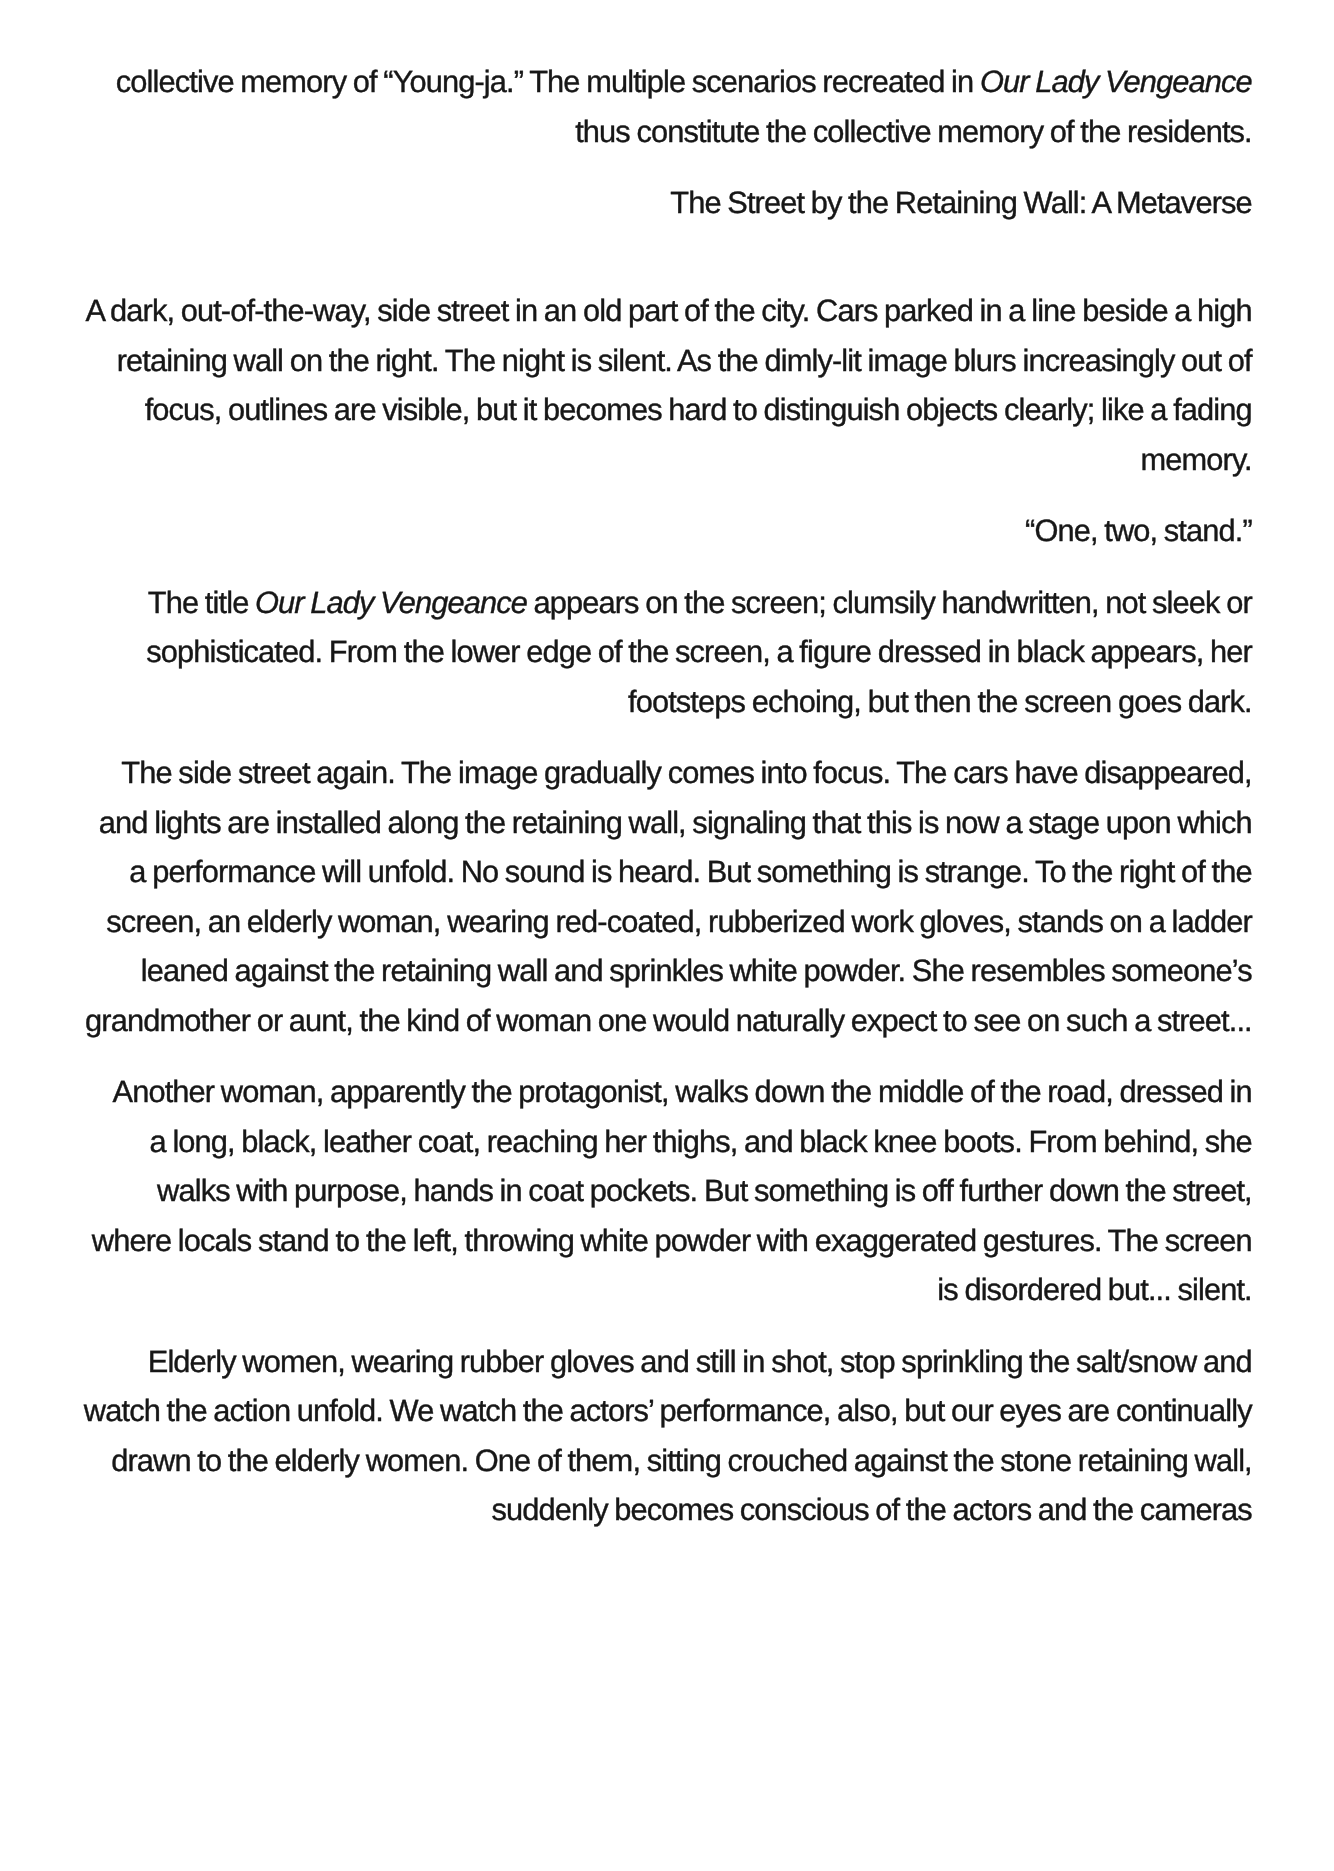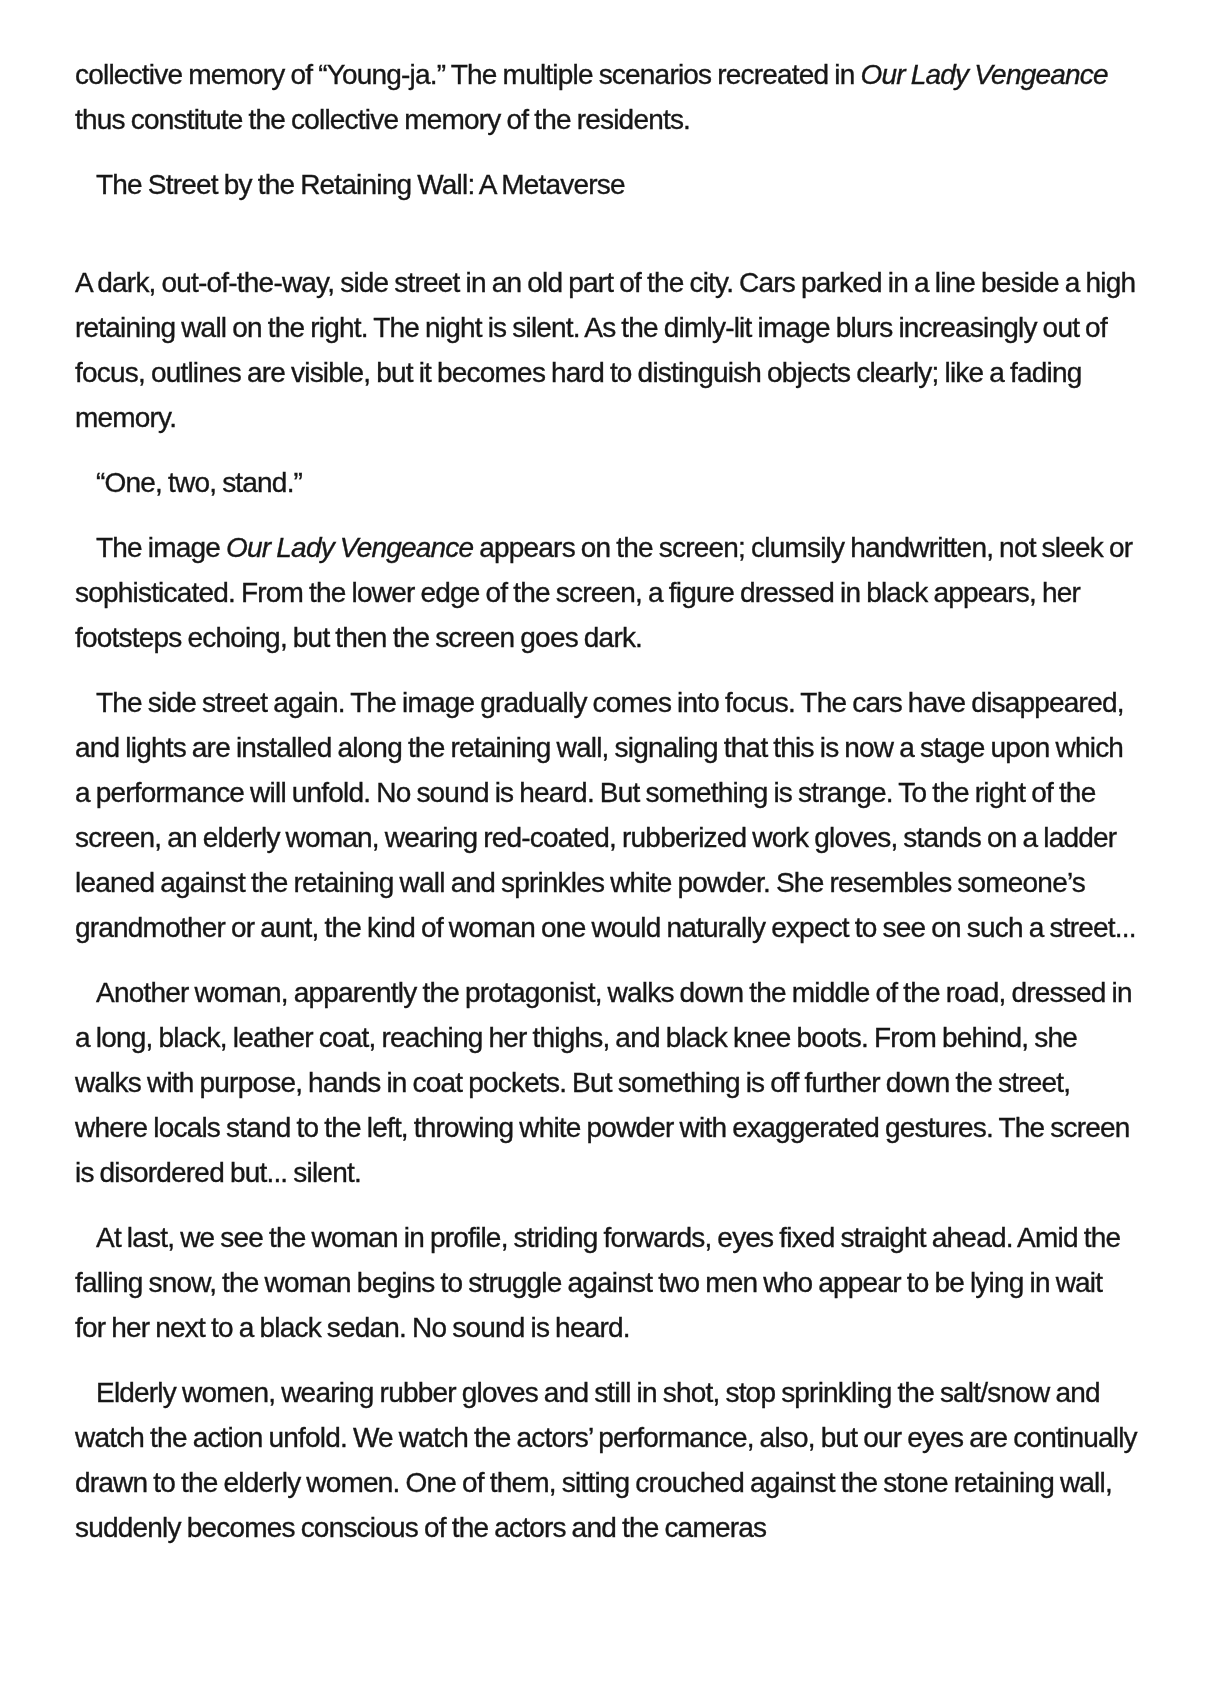--- a/index.html
+++ b/index.html
@@ -27,20 +27,21 @@
     color: #171717;
     font-size: 28px;
     line-height: 45px;
     letter-spacing: -0.8px;
     word-spacing: -1px;
     -webkit-text-stroke: 0.35px currentColor;
   }
   .text-block p {
     margin: 0;
     padding: 0;
+    text-align: right;
   }
   p.heading {
     margin-top: 93px;
     margin-bottom: 53px;
   }
   p.indent {
     text-indent: 21px;
     margin-top: 20px;
   }
   .italic {
@@ -49,19 +50,18 @@
 </style>
 </head>
 <body>
 
 <main class="page">
   <article class="text-block" id="text-block">
       <p class="body"><span>collective memory of “Young-ja.” The multiple scenarios recreated in </span><span class="italic">Our Lady Vengeance</span><span> thus constitute the collective memory of the residents.</span></p>
       <p class="heading indent"><span>The Street by the Retaining Wall: A Metaverse</span></p>
       <p class="body"><span>A dark, out-of-the-way, side street in an old part of the city. Cars parked in a line beside a high retaining wall on the right. The night is silent. As the dimly-lit image blurs increasingly out of focus, outlines are visible, but it becomes hard to distinguish objects clearly; like a fading memory.</span></p>
       <p class="body indent"><span>“One, two, stand.”</span></p>
-      <p class="body indent"><span>The image </span><span class="italic">Our Lady Vengeance</span><span> appears on the screen; clumsily handwritten, not sleek or sophisticated. From the lower edge of the screen, a figure dressed in black appears, her footsteps echoing, but then the screen goes dark.</span></p>
+      <p class="body indent"><span>The title </span><span class="italic">Our Lady Vengeance</span><span> appears on the screen; clumsily handwritten, not sleek or sophisticated. From the lower edge of the screen, a figure dressed in black appears, her footsteps echoing, but then the screen goes dark.</span></p>
       <p class="body indent"><span>The side street again. The image gradually comes into focus. The cars have disappeared, and lights are installed along the retaining wall, signaling that this is now a stage upon which a performance will unfold. No sound is heard. But something is strange. To the right of the screen, an elderly woman, wearing red-coated, rubberized work gloves, stands on a ladder leaned against the retaining wall and sprinkles white powder. She resembles someone’s grandmother or aunt, the kind of woman one would naturally expect to see on such a street...</span></p>
       <p class="body indent"><span>Another woman, apparently the protagonist, walks down the middle of the road, dressed in a long, black, leather coat, reaching her thighs, and black knee boots. From behind, she walks with purpose, hands in coat pockets. But something is off further down the street, where locals stand to the left, throwing white powder with exaggerated gestures. The screen is disordered but... silent.</span></p>
-      <p class="body indent"><span>At last, we see the woman in profile, striding forwards, eyes fixed straight ahead. Amid the falling snow, the woman begins to struggle against two men who appear to be lying in wait for her next to a black sedan. No sound is heard.</span></p>
       <p class="body indent"><span>Elderly women, wearing rubber gloves and still in shot, stop sprinkling the salt/snow and watch the action unfold. We watch the actors’ performance, also, but our eyes are continually drawn to the elderly women. One of them, sitting crouched against the stone retaining wall, suddenly becomes conscious of the actors and the cameras</span></p>
     </article>
 </main>
 
 </body></html>

